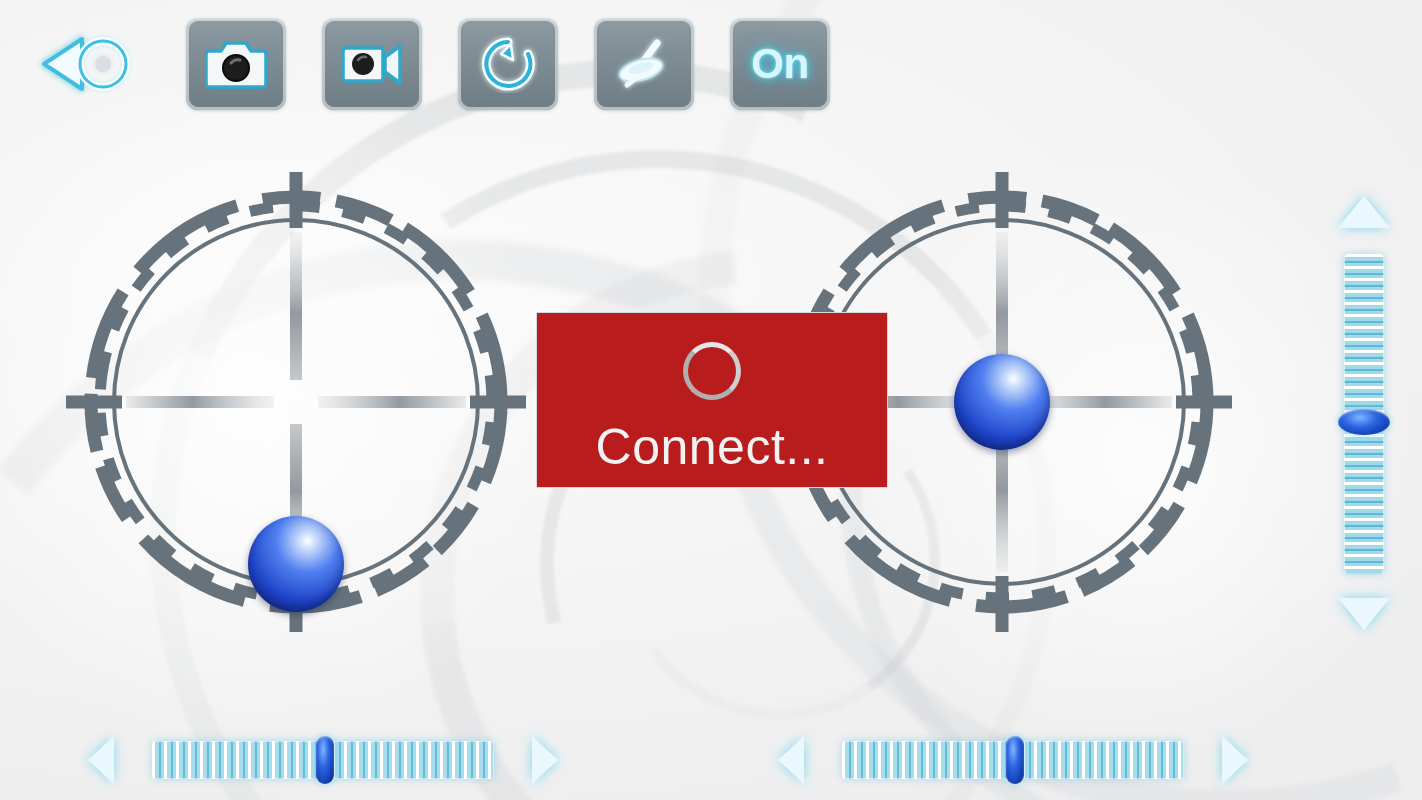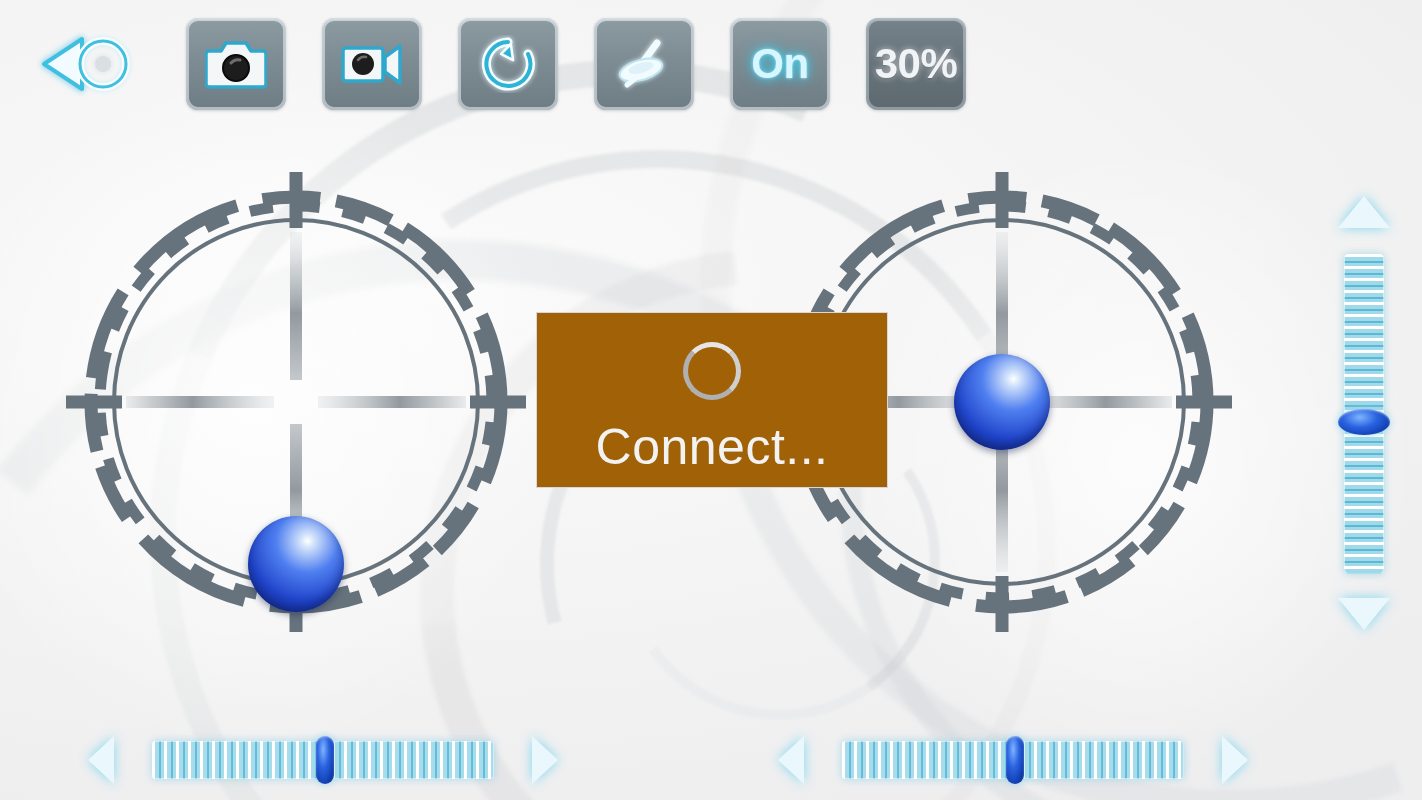--- a/index.html
+++ b/index.html
@@ -271,21 +271,21 @@
     background: radial-gradient(ellipse at 40% 28%, #7fb4ff 0%, #2a63e0 38%, #0f3cae 75%, #0a2b80 100%);
     box-shadow: 0 0 7px rgba(150,215,232,0.9), inset 0 1px 2px rgba(255,255,255,0.45);
     cursor: grab;
   }
 
   
   .dialog {
     position: absolute;
     left: 536px; top: 312px;
     width: 352px; height: 176px;
-    background: #a16207;
+    background: #b91c1c;
     border: 1px solid #d8d8d8;
     display: flex;
     flex-direction: column;
     align-items: center;
     overflow: hidden;
     box-sizing: border-box;
   }
   .dlg-spinner {
     margin-top: 29px;
     width: 48px; height: 48px;
@@ -397,23 +397,20 @@
               </feMerge>
           </filter>
         </defs>
       </svg>
     </div>
 
     <div class="tb-btn">
       <span class="lbl lbl-cyan">On</span>
     </div>
 
-    <div class="tb-btn dark">
-      <span class="lbl lbl-sm lbl-white">30%</span>
-    </div>
 
   </div>
 
   <div class="joy joy-left">
     <svg viewBox="0 0 460 460">
       <g stroke="#66737c" fill="none">
 
         <circle cx="230" cy="230" r="205" stroke-width="13" stroke-dasharray="120 26 58 16 58 16 92 26 120 26 58 16 58 16 92 26" stroke-dashoffset="38"></circle>
 
         <circle cx="230" cy="230" r="182" stroke-width="4"></circle>

